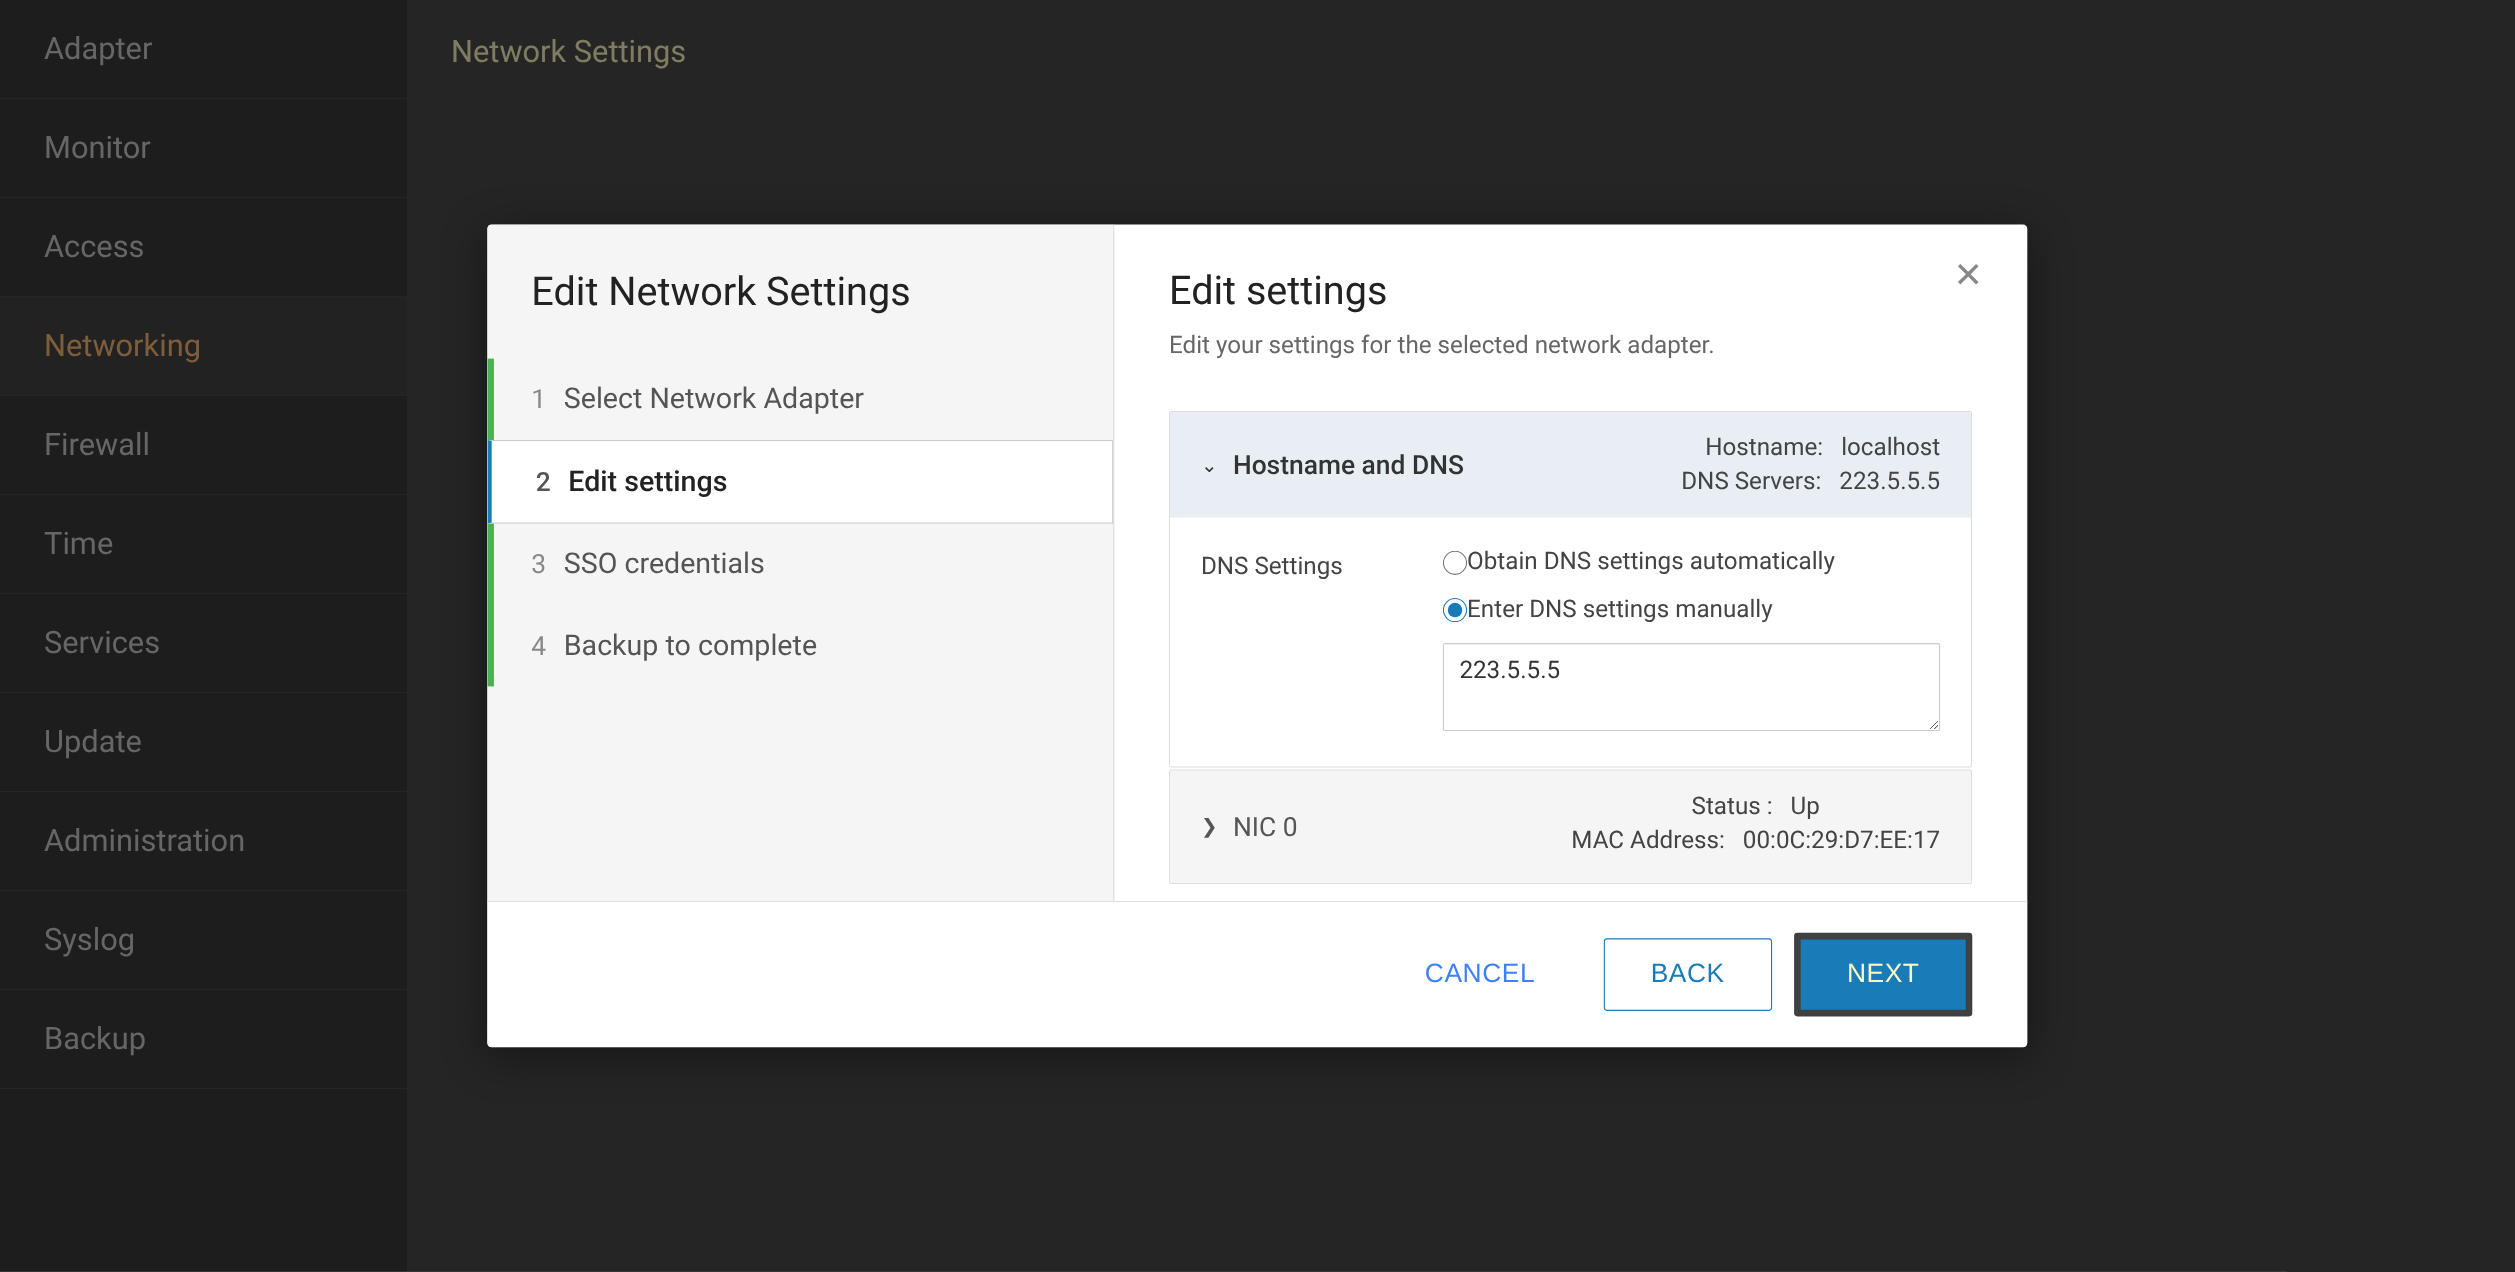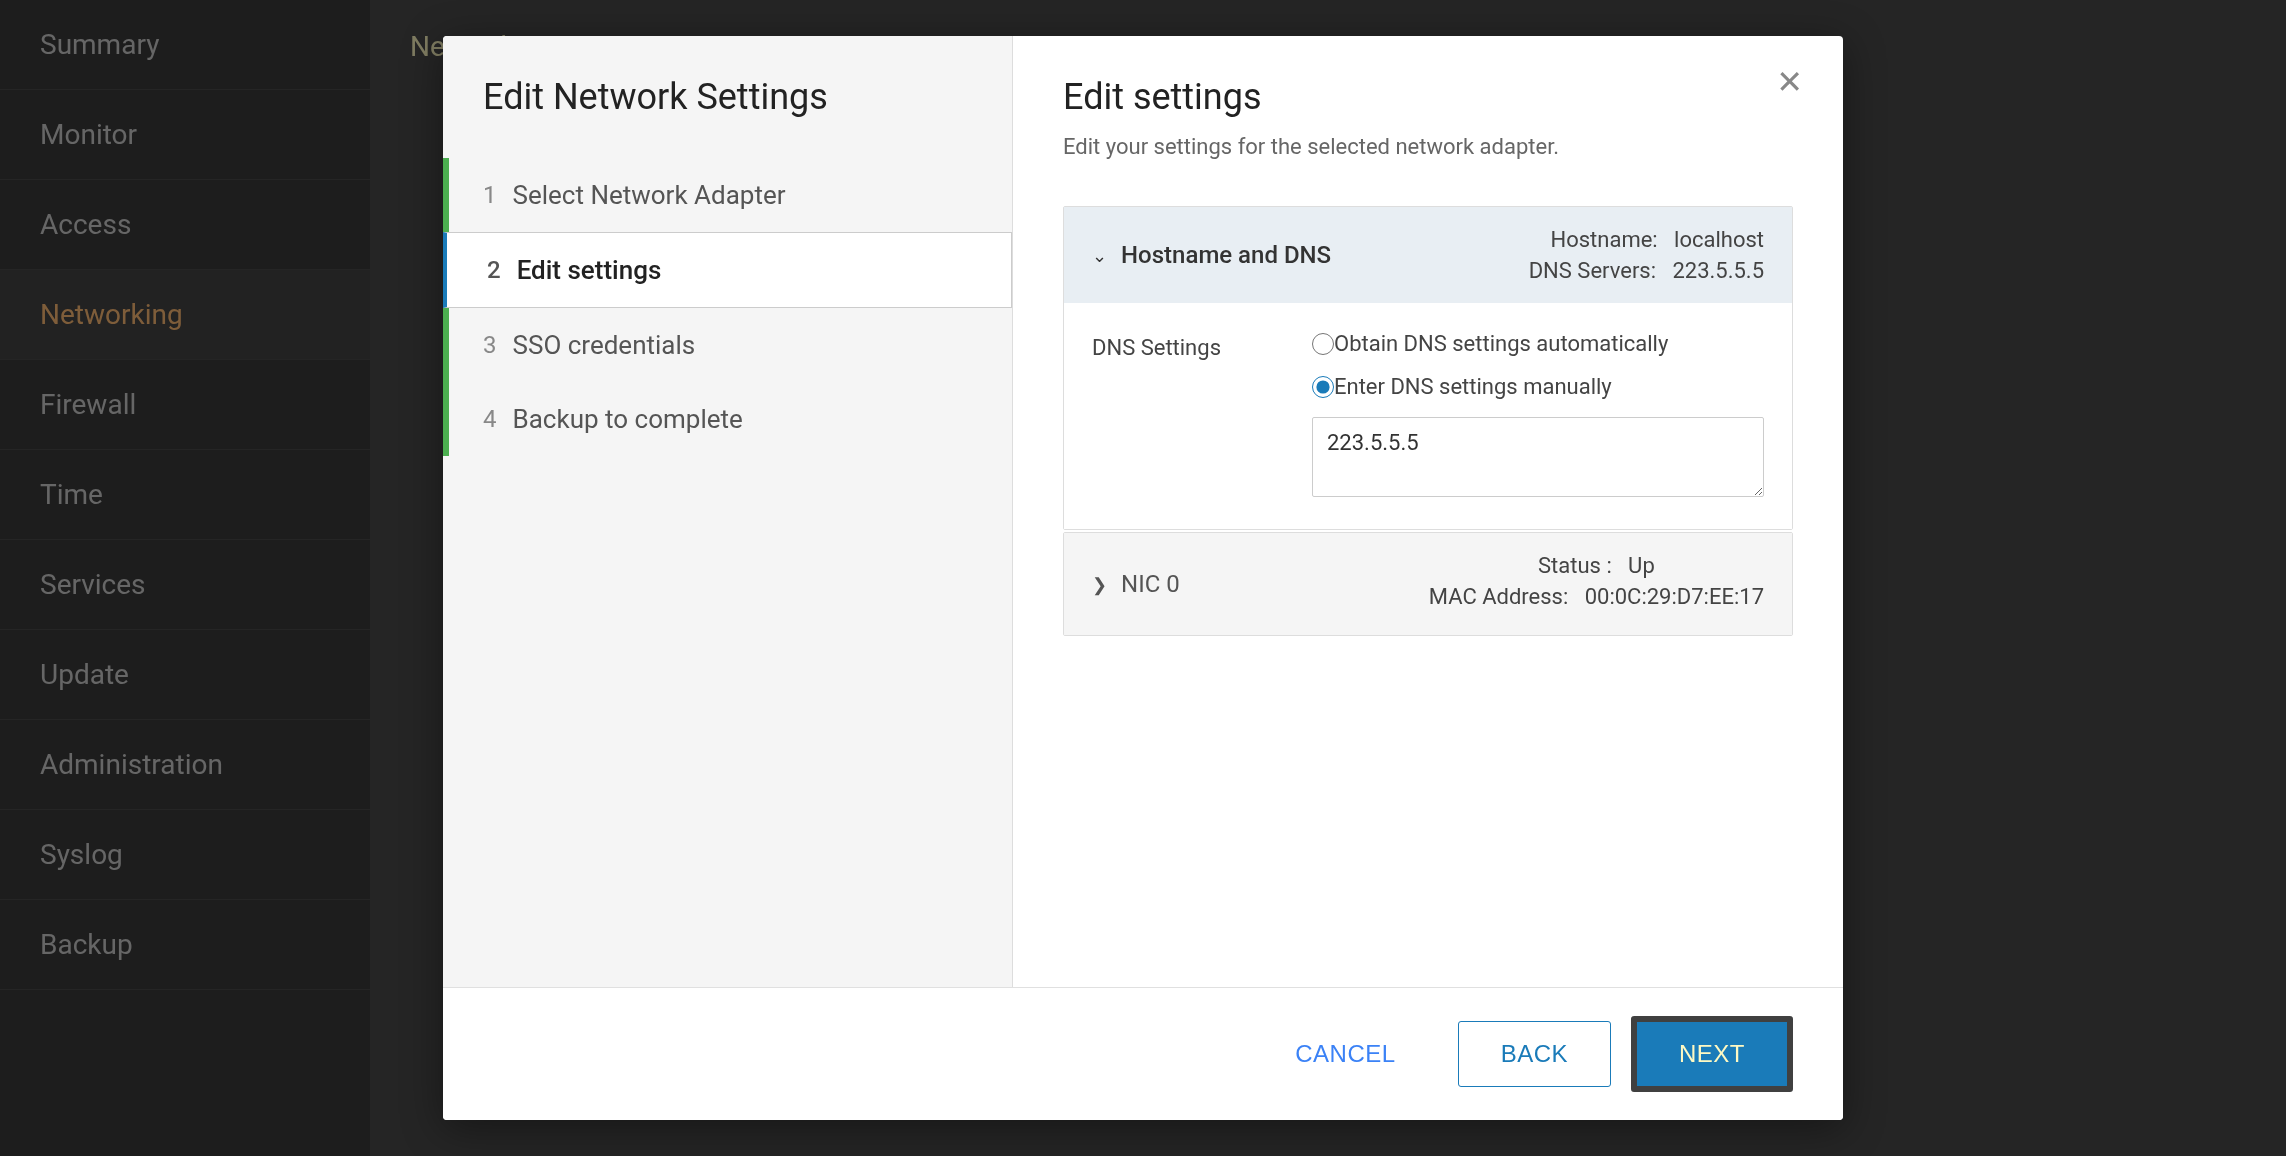--- a/index.html
+++ b/index.html
@@ -58,21 +58,21 @@
       width: 100%; height: 100%;
       background: rgba(0,0,0,0.5);
       display: flex;
       align-items: center;
       justify-content: center;
     }
 
     .modal {
       background: #fff;
       width: 1400px;
-      height: 1084px;
+      height: 748px;
       border-radius: 4px;
       display: flex;
       flex-direction: column;
       overflow: hidden;
       box-shadow: 0 8px 40px rgba(0,0,0,0.4);
     }
 
     .modal-body {
       display: flex;
       flex: 1;
@@ -328,21 +328,21 @@
       display: inline-block;
       font-size: 18px;
     }
   </style>
 </head>
 <body>
 
 <div class="bg-page">
   <div class="sidebar">
     <div class="sidebar-item">
-      <span>Summary</span>
+      <span>Adapter</span>
     </div>
     <div class="sidebar-item">
       <span>Monitor</span>
     </div>
     <div class="sidebar-item">
       <span>Access</span>
     </div>
     <div class="sidebar-item active">
       <span>Networking</span>
     </div>

